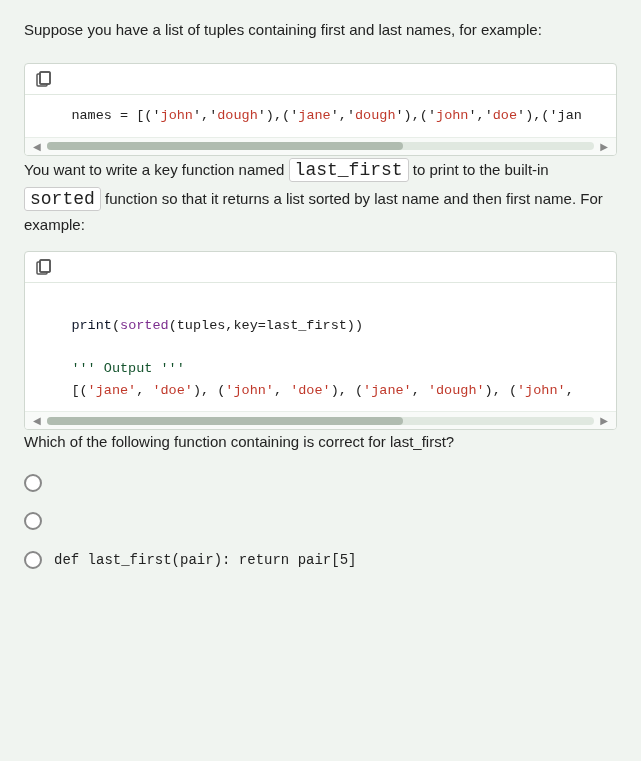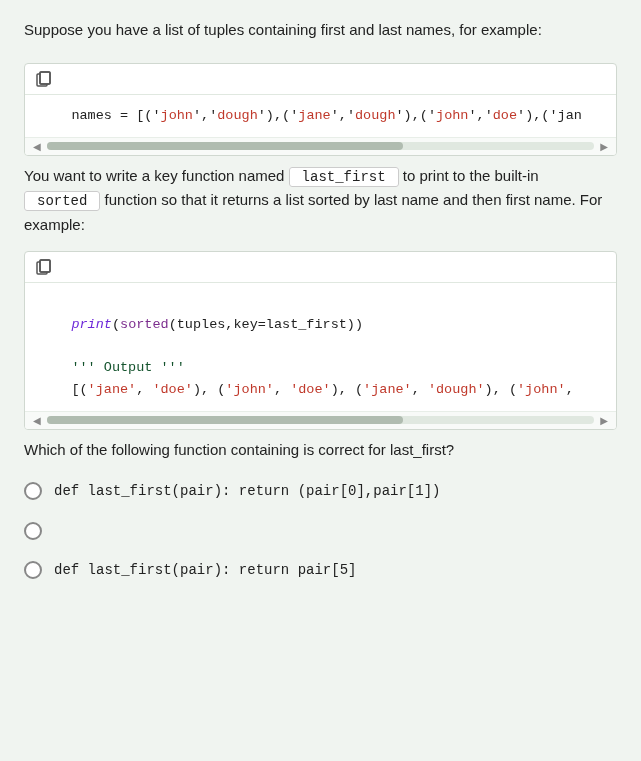--- a/index.html
+++ b/index.html
@@ -20,21 +20,21 @@
 
     .intro-text {
       margin-bottom: 22px;
       line-height: 1.55;
     }
 
     .code-block-wrapper {
       background-color: #fff;
       border: 1px solid #d0d8d0;
       border-radius: 4px;
-      margin-bottom: 8px;
+      margin-bottom: 0;
       overflow: hidden;
       position: relative;
     }
 
     .code-header {
       padding: 6px 10px;
       border-bottom: 1px solid #e0e8e0;
       display: flex;
       align-items: center;
     }
@@ -91,24 +91,24 @@
       width: 65%;
     }
 
     .mid-text {
       margin-bottom: 14px;
       line-height: 1.6;
     }
 
     code.inline {
       font-family: 'Courier New', Courier, monospace;
-      font-size: 14px;
+      font-size: 18px;
       background: #fff;
       border: 1px solid #ccc;
-      padding: 1px 12px;
+      padding: 1px 5px;
       border-radius: 3px;
     }
 
     .question-text {
       margin-bottom: 20px;
       line-height: 1.55;
     }
 
     .option-list {
       list-style: none;
@@ -134,21 +134,21 @@
     }
 
     .option-label {
       font-family: 'Courier New', Courier, monospace;
       font-size: 14px;
     }
 
     
     .kw { color: #7c2d8e; }       
     .str { color: #c0392b; }      
-    .fn { color: #6d28d9; font-style: italic; }       
+    .fn { color: #0f172a; }       
     .comment { color: #14532d; }  
     .plain { color: #222; }
 
   </style>
 </head>
 <body>
 
 <p class="intro-text">Suppose you have a list of tuples containing first and last names, for example:</p>
 
 <div class="code-block-wrapper">
@@ -201,21 +201,20 @@
     </div>
     <span class="scroll-arrow">▶</span>
   </div>
 </div>
 
 <p class="question-text">Which of the following function containing is correct for last_first?</p>
 
 <ul class="option-list">
   <li class="option-item">
     <div class="radio-circle"></div>
-    <span class="option-label">def last_first(pair): return (pair[0],pair[1])</span>
   </li>
   <li class="option-item">
     <div class="radio-circle"></div>
   </li>
   <li class="option-item">
     <div class="radio-circle"></div>
     <span class="option-label">def last_first(pair): return pair[5]</span>
   </li>
 </ul>
 

